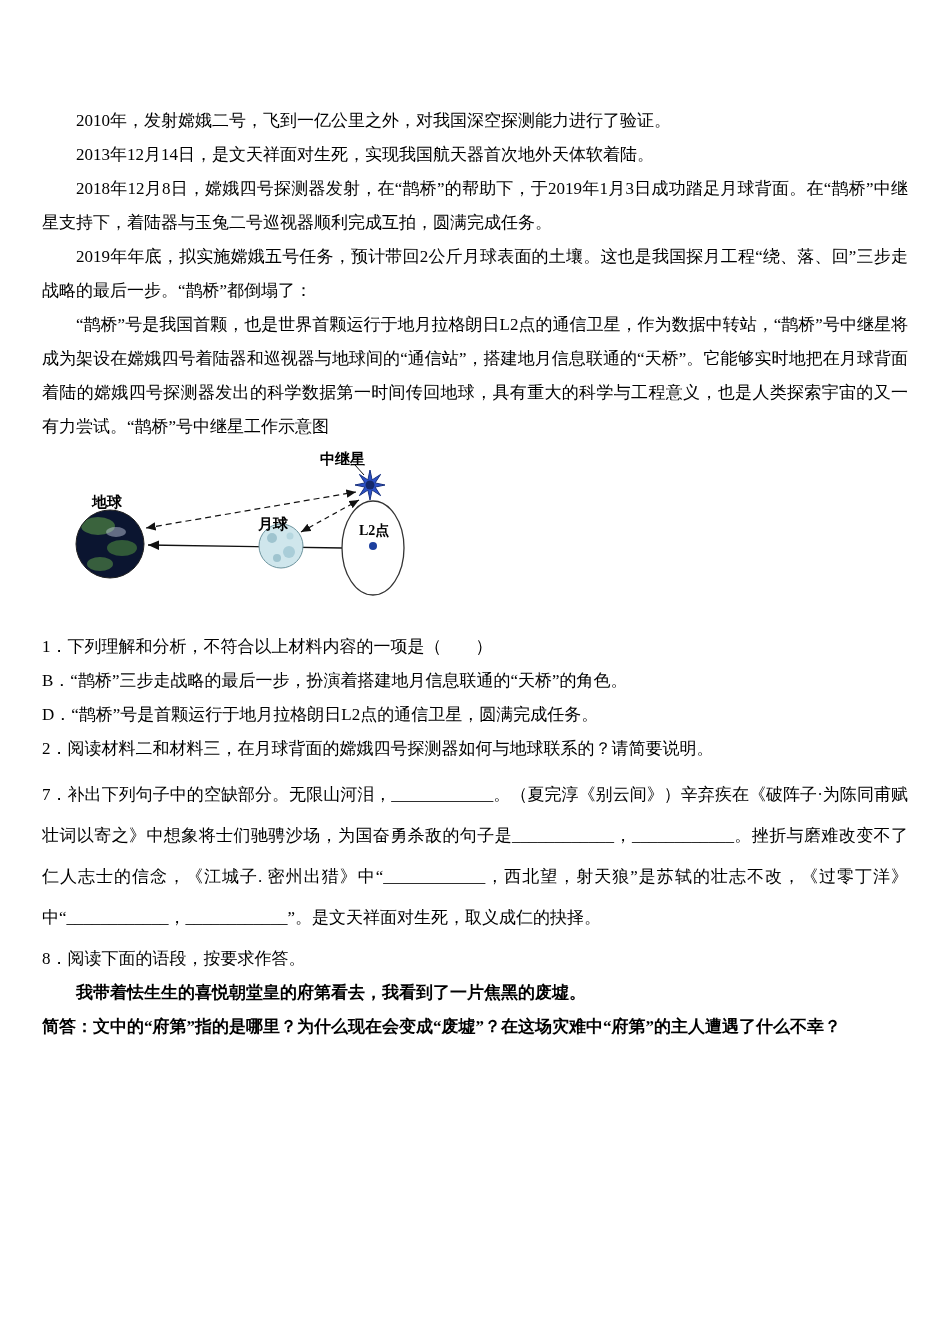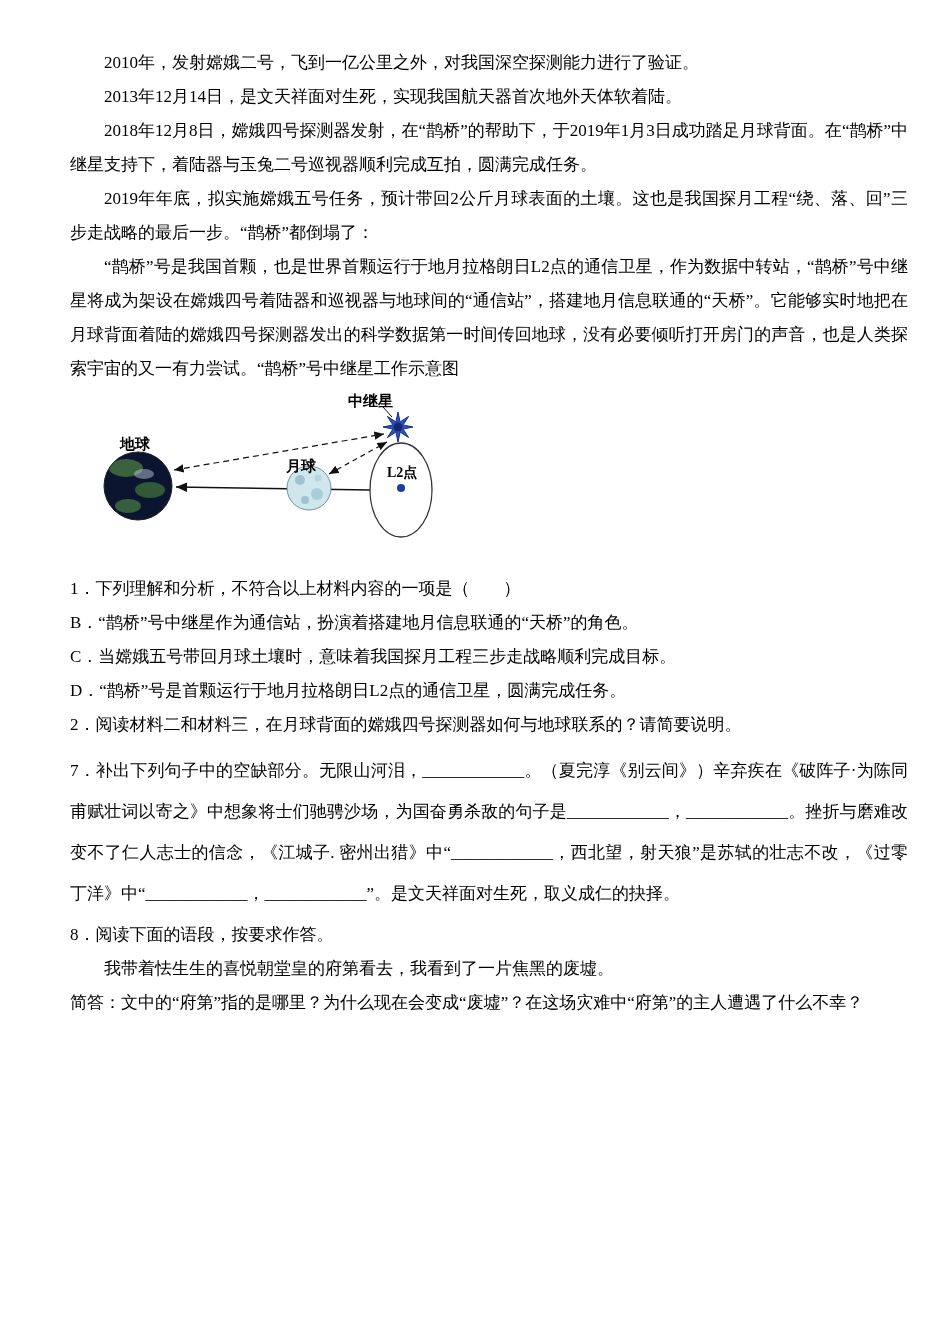--- a/index.html
+++ b/index.html
@@ -1,41 +1,41 @@
 <!DOCTYPE html>
 <html><head>
 <meta charset="utf-8">
 <style>
   html,body{margin:0;padding:0;background:#ffffff;}
   body{
     width:950px;min-height:1344px;
     font-family:"Liberation Serif","DejaVu Serif",serif;
     color:#000;
   }
-  .page{padding:46px 42px 30px 42px;box-sizing:border-box;margin-left:28px;}
+  .page{padding:104px 42px 30px 42px;box-sizing:border-box;}
   p{margin:0;font-size:17px;line-height:34px;text-align:justify;}
   .indent{text-indent:2em;}
   .q7{line-height:41px;margin:8px 0 4px 0;}
-  .passage{font-weight:normal;}
-  .bold{font-weight:normal;}
+  .passage{font-weight:bold;}
+  .bold{font-weight:bold;}
   .qblock{margin-top:2px;}
   .diagram{height:168px;margin:4px 0 14px 16px;position:relative;}
   .diagram svg{position:absolute;left:0;top:0;}
   svg text{font-family:"Liberation Serif","DejaVu Serif",serif;font-weight:bold;fill:#000;}
 </style>
 </head>
 <body>
 
 <div class="page">
 
   <p class="indent">2010年，发射嫦娥二号，飞到一亿公里之外，对我国深空探测能力进行了验证。</p>
   <p class="indent">2013年12月14日，是文天祥面对生死，实现我国航天器首次地外天体软着陆。</p>
   <p class="indent">2018年12月8日，嫦娥四号探测器发射，在“鹊桥”的帮助下，于2019年1月3日成功踏足月球背面。在“鹊桥”中继星支持下，着陆器与玉兔二号巡视器顺利完成互拍，圆满完成任务。</p>
   <p class="indent">2019年年底，拟实施嫦娥五号任务，预计带回2公斤月球表面的土壤。这也是我国探月工程“绕、落、回”三步走战略的最后一步。“鹊桥”都倒塌了：</p>
-  <p class="indent">“鹊桥”号是我国首颗，也是世界首颗运行于地月拉格朗日L2点的通信卫星，作为数据中转站，“鹊桥”号中继星将成为架设在嫦娥四号着陆器和巡视器与地球间的“通信站”，搭建地月信息联通的“天桥”。它能够实时地把在月球背面着陆的嫦娥四号探测器发出的科学数据第一时间传回地球，没有必要倾听打开房门的声音，也是人类探索宇宙的又一有力尝试。“鹊桥”号中继星工作示意图</p>
+  <p class="indent">“鹊桥”号是我国首颗，也是世界首颗运行于地月拉格朗日L2点的通信卫星，作为数据中转站，“鹊桥”号中继星将成为架设在嫦娥四号着陆器和巡视器与地球间的“通信站”，搭建地月信息联通的“天桥”。它能够实时地把在月球背面着陆的嫦娥四号探测器发出的科学数据第一时间传回地球，具有重大的科学与工程意义，也是人类探索宇宙的又一有力尝试。“鹊桥”号中继星工作示意图</p>
 
   <div class="diagram">
     <svg width="430" height="166" viewBox="0 0 430 166">
       <defs>
         <marker id="arrStart" markerWidth="10" markerHeight="9" refX="8" refY="3.5" orient="auto-start-reverse">
           <path d="M0,0 L8,3.5 L0,7 z" fill="#111"></path>
         </marker>
         <marker id="arrEnd" markerWidth="10" markerHeight="9" refX="8" refY="3.5" orient="auto">
           <path d="M0,0 L8,3.5 L0,7 z" fill="#111"></path>
         </marker>
@@ -87,22 +87,21 @@
 
       <text x="262" y="16" font-size="15">中继星</text>
       <text x="34" y="59" font-size="15">地球</text>
       <text x="200" y="81" font-size="15">月球</text>
       <text x="301" y="87" font-size="14">L2点</text>
     </svg>
   </div>
 
   <div class="qblock">
     <p>1．下列理解和分析，不符合以上材料内容的一项是（　　）</p>
-    <p>B．“鹊桥”号中继星作为通信站，扮演着搭建地月信息联通的“天桥”的角色。</p>
-    <p>C．当嫦娥五号带回月球土壤时，意味着我国探月工程三步走战略顺利完成目标。</p>
+    <p>B．“鹊桥”三步走战略的最后一步，扮演着搭建地月信息联通的“天桥”的角色。</p>
     <p>D．“鹊桥”号是首颗运行于地月拉格朗日L2点的通信卫星，圆满完成任务。</p>
   </div>
 
   <p>2．阅读材料二和材料三，在月球背面的嫦娥四号探测器如何与地球联系的？请简要说明。</p>
 
   <p class="q7">7．补出下列句子中的空缺部分。无限山河泪，____________。（夏完淳《别云间》）辛弃疾在《破阵子·为陈同甫赋壮词以寄之》中想象将士们驰骋沙场，为国奋勇杀敌的句子是____________，____________。挫折与磨难改变不了仁人志士的信念，《江城子. 密州出猎》中“____________，西北望，射天狼”是苏轼的壮志不改，《过零丁洋》中“____________，____________”。是文天祥面对生死，取义成仁的抉择。</p>
 
   <div class="qblock">
     <p>8．阅读下面的语段，按要求作答。</p>
     <p class="passage indent">我带着怯生生的喜悦朝堂皇的府第看去，我看到了一片焦黑的废墟。</p>

